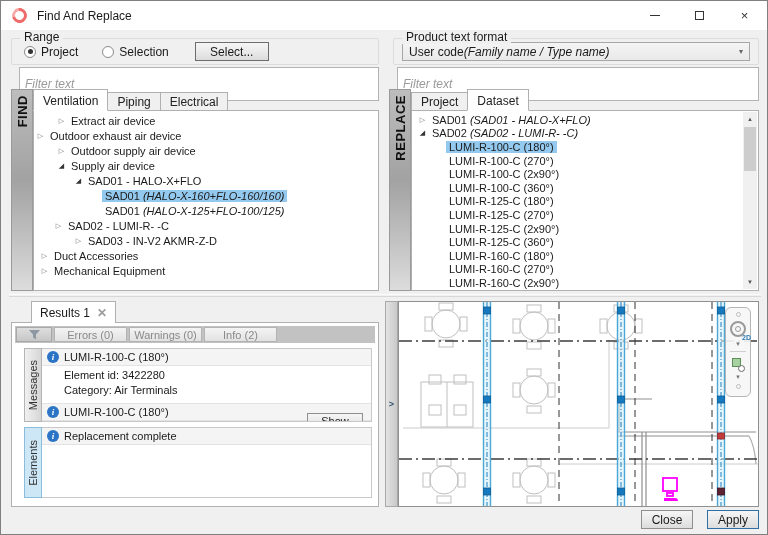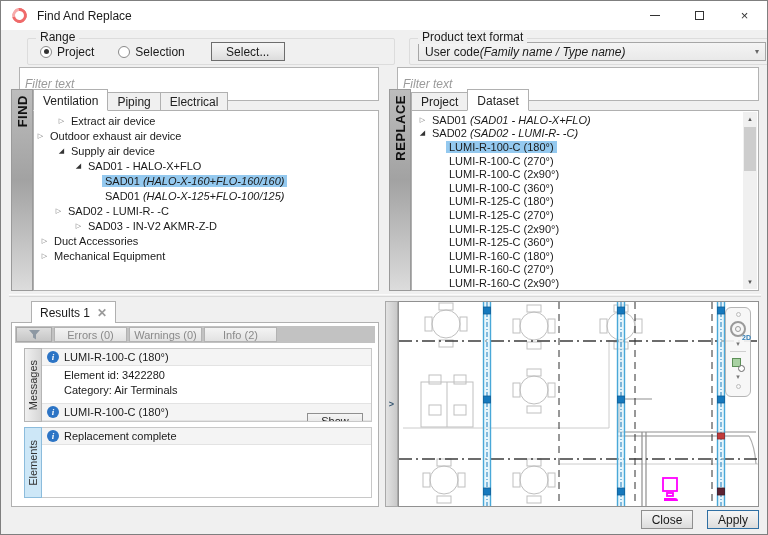--- a/index.html
+++ b/index.html
@@ -14,21 +14,21 @@
   .app-icon { width:15px; height:15px; border:3px solid #ef6a6a; border-radius:50%;
               border-left-color:#f6aaaa; transform:rotate(35deg); flex:0 0 auto; }
   .title-text { margin-left:10px; font-size:12px; }
   .win-controls { margin-left:auto; display:flex; height:100%; }
   .wc { width:45px; height:100%; display:flex; align-items:center; justify-content:center; }
   .glyph-min { width:10px; height:1px; background:#333; display:block; }
   .glyph-max { width:9px; height:9px; border:1px solid #333; display:block; }
   .glyph-close { font-size:13px; color:#333; line-height:1; }
 
   
-  .groupbox { position:absolute; border:1px solid #dcdcdc; border-radius:2px;margin-left:16px; }
+  .groupbox { position:absolute; border:1px solid #dcdcdc; border-radius:2px; }
   .gb-label { position:absolute; top:-9px; left:8px; background:#f0f0f0; padding:0 4px; font-size:12px; white-space:nowrap; }
   .gb-range { left:10px; top:37px; width:368px; height:27px; }
   .gb-ptf   { left:392px; top:37px; width:366px; height:27px; }
   .gb-row { display:flex; align-items:center; height:100%; padding-left:12px; }
   .radio { width:12px; height:12px; border:1px solid #8a8a8a; border-radius:50%; background:#fff; position:relative; flex:0 0 auto; }
   .radio.checked::after { content:""; position:absolute; inset:2.5px; background:#333; border-radius:50%; }
   .radio-label { margin:0 0 0 5px; }
   .radio-gap { width:24px; }
   .btn { background:linear-gradient(#f5f5f5,#e9e9e9 55%,#dcdcdc); border:1px solid #8f8f8f;
          display:flex; align-items:center; justify-content:center; font-size:12px; font-family:inherit; color:#1a1a1a; }
@@ -208,20 +208,24 @@
         <div class="tree-row collapsed" style="padding-left: 21px;">
           <span class="expander"></span>
           <span class="tree-lbl"><span>Extract air device</span><i></i></span>
         </div>
 
         <div class="tree-row collapsed" style="">
           <span class="expander"></span>
           <span class="tree-lbl"><span>Outdoor exhaust air device</span><i></i></span>
         </div>
 
+        <div class="tree-row collapsed" style="padding-left: 21px;">
+          <span class="expander"></span>
+          <span class="tree-lbl"><span>Outdoor supply air device</span><i></i></span>
+        </div>
 
         <div class="tree-row expanded" style="padding-left: 21px;">
           <span class="expander"></span>
           <span class="tree-lbl"><span>Supply air device</span><i></i></span>
         </div>
 
         <div class="tree-row expanded" style="padding-left: 38px;">
           <span class="expander"></span>
           <span class="tree-lbl"><span>SAD01 - HALO-X+FLO</span><i></i></span>
         </div>

